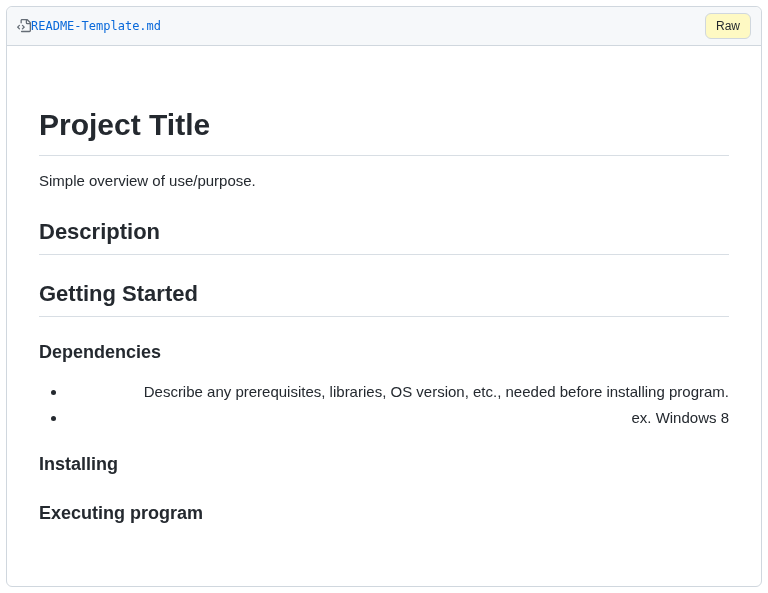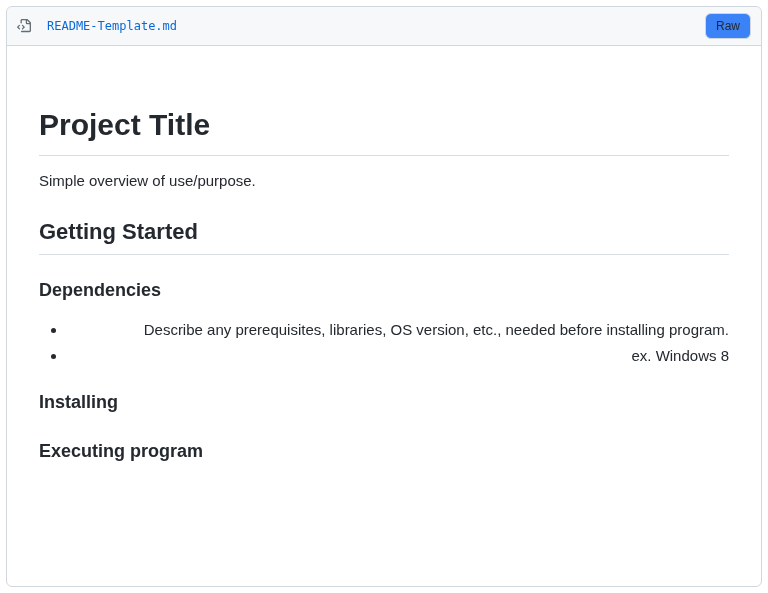--- a/index.html
+++ b/index.html
@@ -29,39 +29,39 @@
       justify-content: space-between;
       padding: 6px 10px;
       background: #f6f8fa;
       border-bottom: 1px solid #d0d7de;
       border-top-left-radius: 6px;
       border-top-right-radius: 6px;
     }
     .file-header-left {
       display: flex;
       align-items: flex-start;
-      gap: 16px;
+      gap: 0;
     }
     .code-icon {
       width: 14px;
       height: 14px;
       display: inline-flex;
       align-items: center;
       justify-content: center;
       color: #656d76;
     }
     .file-name {
       font-family: ui-monospace, SFMono-Regular, Menlo, Consolas, monospace;
       font-size: 12px;
       color: #0969da;
     }
     .raw-btn {
       font-size: 12px;
       padding: 3px 10px;
-      background: #3b82f6;
+      background: #fef9c3;
       border: 1px solid #d0d7de;
       border-radius: 6px;
       color: #24292f;
       cursor: pointer;
       line-height: 18px;
     }
     .markdown-body {
       padding: 16px 32px 32px 32px;
       overflow: hidden;
       font-size: 15px;
@@ -116,20 +116,21 @@
       </span>
       <a class="file-name">README-Template.md</a>
     </div>
     <button class="raw-btn">Raw</button>
   </div>
 
   <div class="markdown-body">
     <h1>Project Title</h1>
     <p>Simple overview of use/purpose.</p>
 
+    <h2>Description</h2>
 
     <h2>Getting Started</h2>
 
     <h3>Dependencies</h3>
     <ul>
       <li>Describe any prerequisites, libraries, OS version, etc., needed before installing program.</li>
       <li>ex. Windows 8</li>
     </ul>
 
     <h3>Installing</h3>

